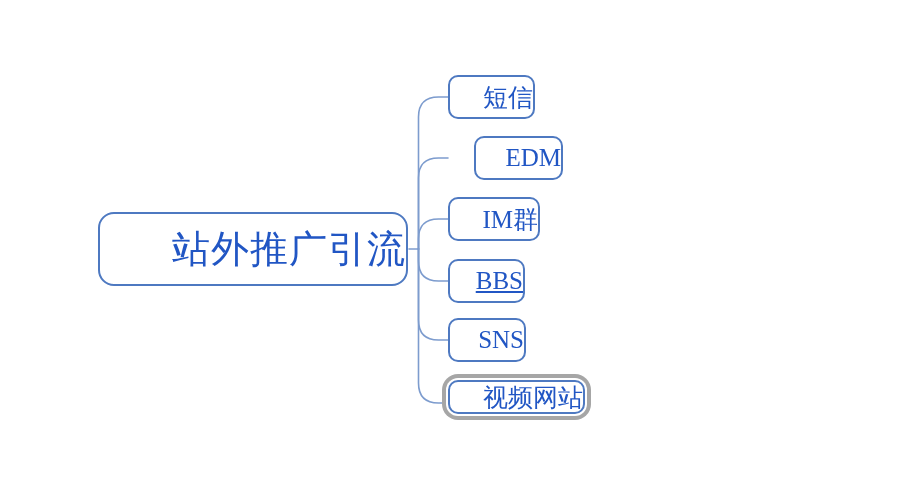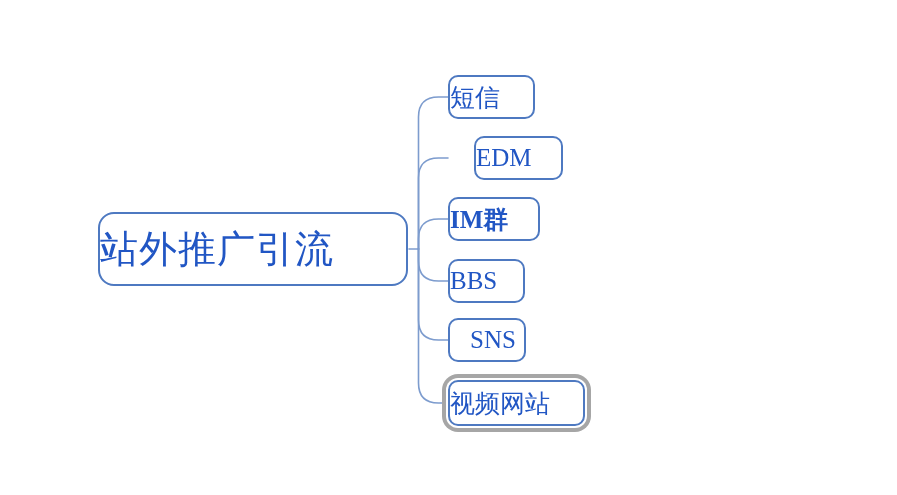--- a/index.html
+++ b/index.html
@@ -21,42 +21,42 @@
   }
   svg.connectors {
     position: absolute;
     left: 0; top: 0;
     pointer-events: none;
   }
   .node {
     position: absolute;
     display: flex;
     align-items: center;
-    justify-content: flex-start;
+    justify-content: flex-end;
     background: #ffffff;
     border: 2px solid var(--node_border);
     border-radius: 10px;
     color: var(--node_text);
     white-space: nowrap;
     cursor: default;
   }
   .node-root {
     left: 98px; top: 212px;
     width: 310px; height: 74px;
     font-size: 38px;
     border-radius: 16px;
     letter-spacing: 1px;
   }
   .node-child { height: 44px; font-size: 25px; }
   .child-0 { left: 448px; top: 75px;  width: 87px; }
   .child-1 { left: 474px; top: 136px; width: 89px; }
-  .child-2 { left: 448px; top: 197px; width: 92px; font-weight: bold; }
-  .child-3 { left: 448px; top: 259px; width: 77px; }
+  .child-2 { left: 448px; top: 197px; width: 92px; }
+  .child-3 { left: 448px; top: 259px; width: 77px; text-decoration: underline; }
   .child-4 { left: 448px; top: 318px; width: 78px; padding-left: 20px; }
-  .child-5 { left: 448px; top: 380px; width: 137px; height: 46px; }
+  .child-5 { left: 448px; top: 380px; width: 137px; height: 34px; }
   .selected {
     box-shadow: 0 0 0 2px #ffffff, 0 0 0 6px var(--selection_border);
   }
 </style>
 </head>
 <body>
 
 <div class="canvas">
 
   <svg class="connectors" width="897" height="495" viewBox="0 0 897 495">

